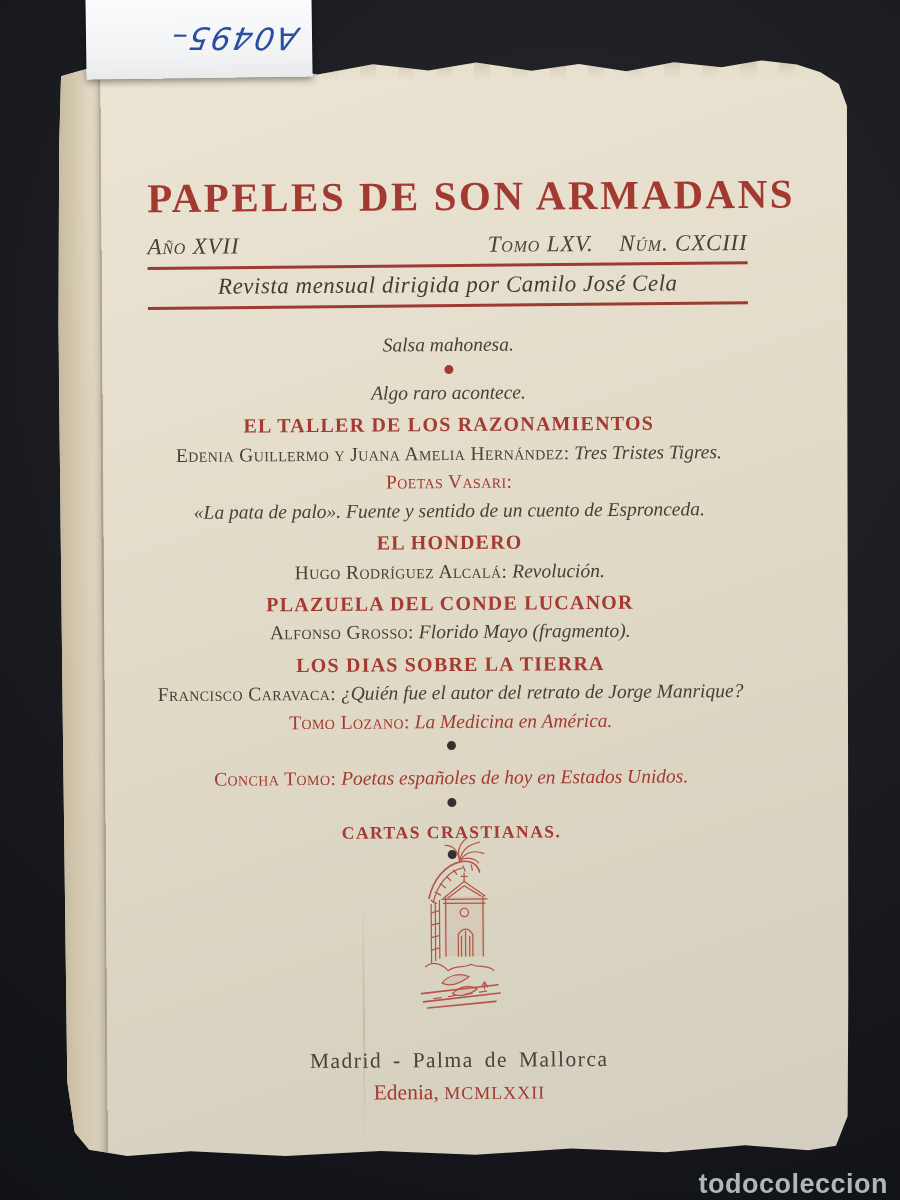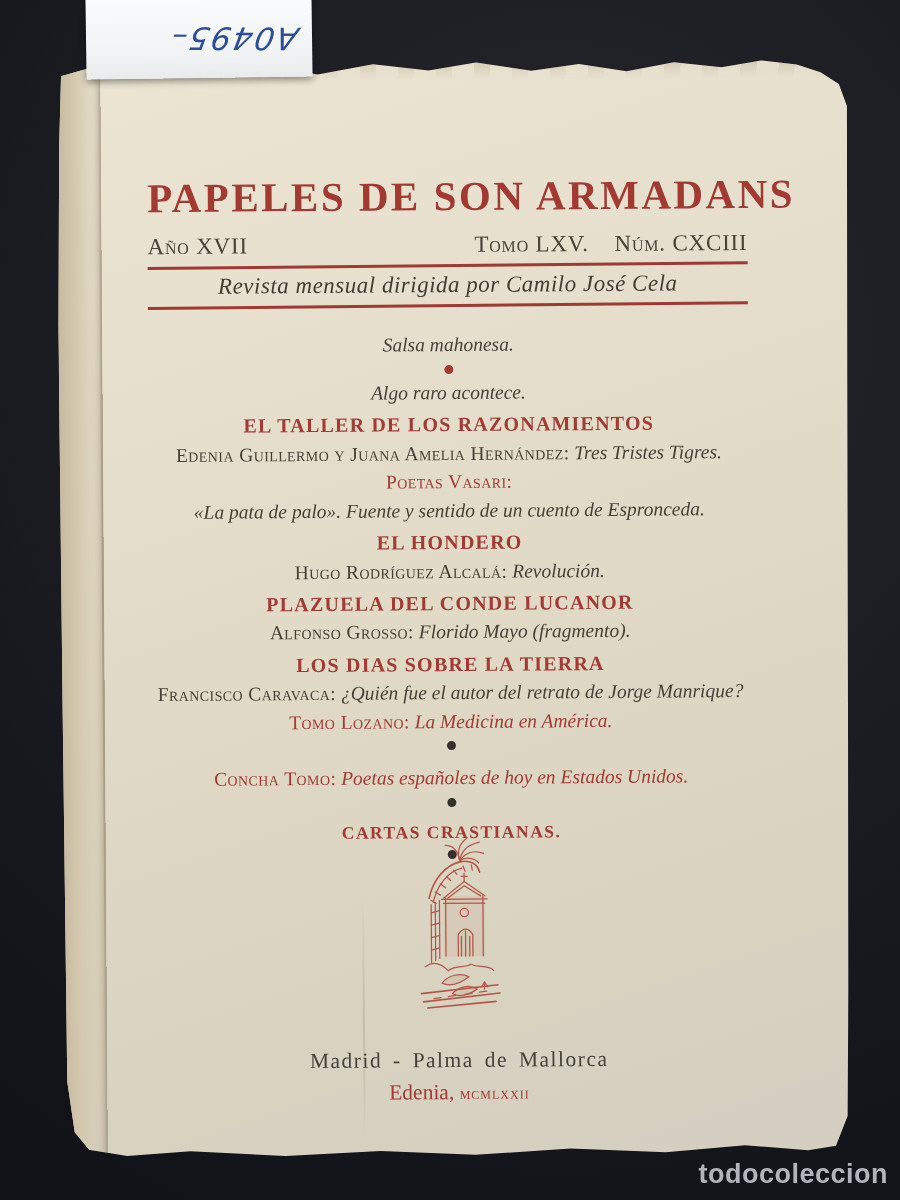--- a/index.html
+++ b/index.html
@@ -64,21 +64,21 @@
     text-align:center; color:#473f37;
   }
   .title {
     font-size:41px; font-weight:700; letter-spacing:2.5px; white-space:nowrap;
     color:#a33a31; line-height:1.1;
   }
   .meta-row {
     display:flex; justify-content:space-between; align-items:baseline;
     margin-top:13px; font-size:23px; color:#4a4239;
   }
-  .sc { font-variant:small-caps; letter-spacing:0.8px; }
+  .sc { font-variant:small-caps; letter-spacing:0.8px;font-style:italic; }
   .meta-right span { margin-left:20px; }
   .rule {
     height:3px; background:#9e3a33; border:none; margin:6px 0 4px;
     transform:rotate(-0.15deg);
   }
   .subtitle { font-size:23px; font-style:italic; color:#433c34; margin:5px 0 4px; letter-spacing:0.5px; }
 
   
   .toc { margin-top:27px; font-size:19.5px; line-height:1.16; }
   .toc-line { margin:6px 0; white-space:nowrap; }
@@ -94,25 +94,25 @@
   .dot.dark { background:#34302b; }
   .gap-top { margin-top:17px; }
 
   
   .emblem { position:absolute; left:50%; top:780px; transform:translateX(-50%); }
 
   
   .footer { position:absolute; left:0; right:0; top:992px; text-align:center; }
   .footer-cities { font-size:21.5px; color:#44423c; letter-spacing:1.5px; word-spacing:4px; }
   .footer-date { margin-top:7px; font-size:21.5px; color:#a43a31; }
-  .footer-date .numeral { font-size:12px; letter-spacing:1px; }
+  .footer-date .numeral { font-size:18px; letter-spacing:1px; }
 
   
   .watermark {
-    position:absolute; right:12px; bottom:10px;
+    position:absolute; right:12px; bottom:0;
     font-family:"Liberation Sans", sans-serif; font-weight:700;
     font-size:27px; letter-spacing:0.5px; color:#bfc3c9; opacity:0.92;
   }
 </style>
 </head>
 <body>
 
 <div class="book">
   <div class="deckle"></div>
   <div class="spine"></div>

